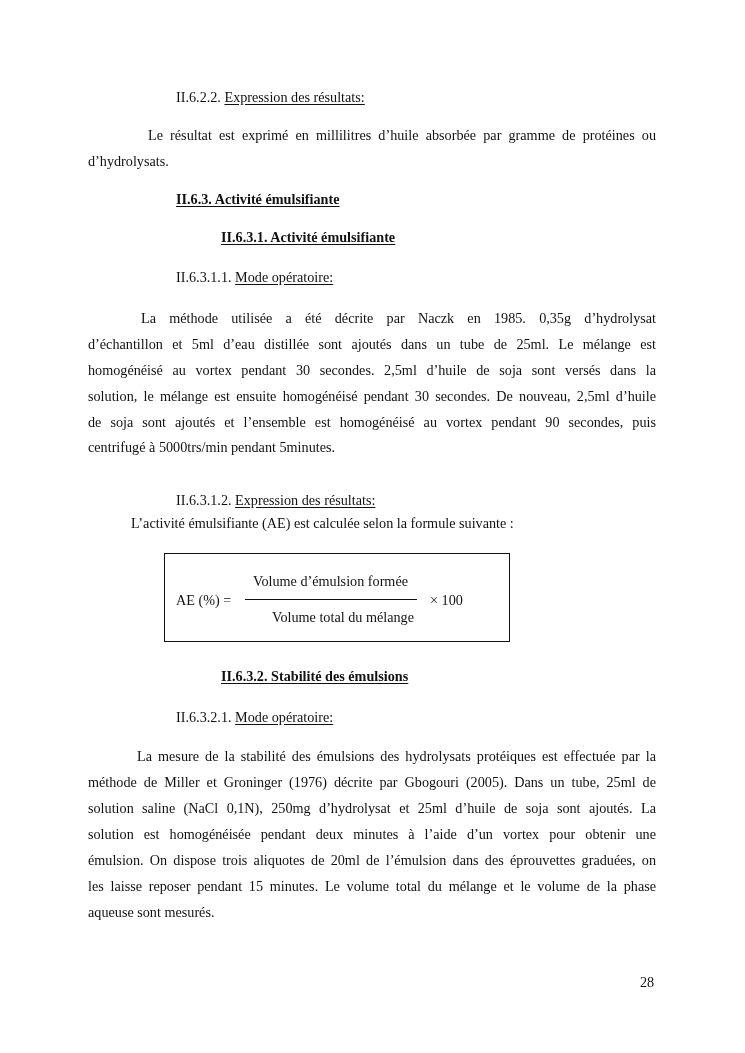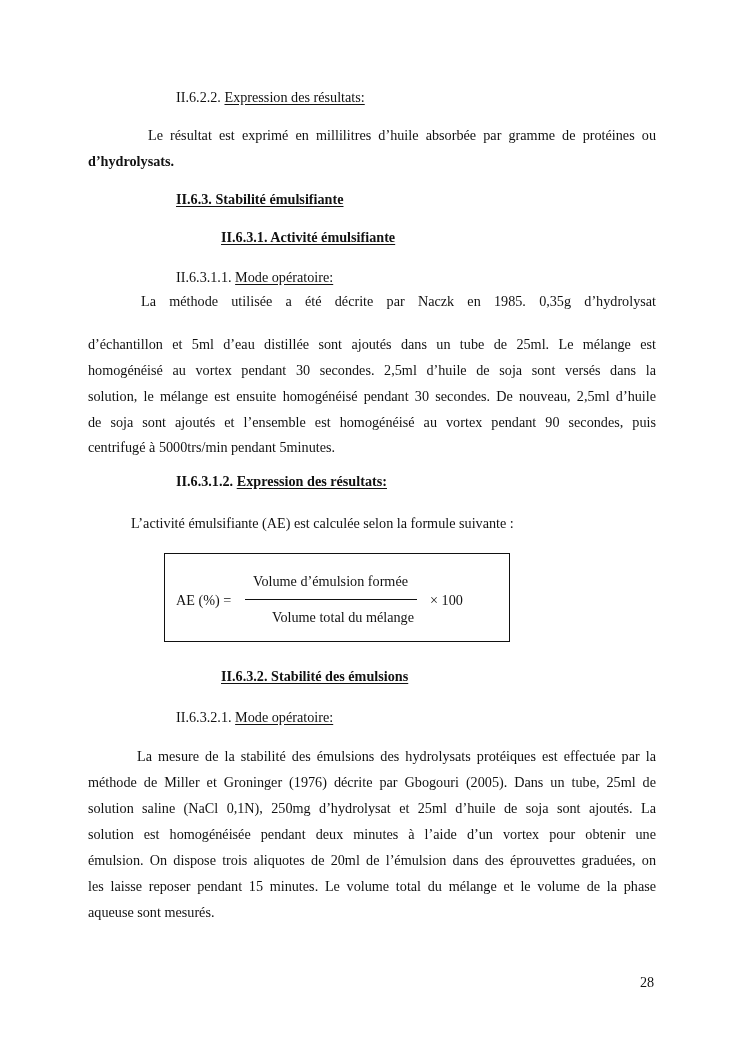--- a/index.html
+++ b/index.html
@@ -24,39 +24,39 @@
 </style>
 </head>
 <body>
 
 <div class="abs" style="left:176px; top:89px;">
   <span>II.6.2.2.</span>
   <span class="u">Expression des résultats:</span>
 </div>
 
 <div class="line" style="top:126px; left:148px; width:508px;">Le résultat est exprimé en millilitres d’huile absorbée par gramme de protéines ou</div>
-<div class="line last" style="top:152px;font-weight:bold;">d’hydrolysats.</div>
+<div class="line last" style="top:152px;">d’hydrolysats.</div>
 
-<div class="abs b u" style="left:176px; top:191px;">II.6.3. Stabilité émulsifiante</div>
+<div class="abs b u" style="left:176px; top:191px;">II.6.3. Activité émulsifiante</div>
 
 <div class="abs b u" style="left:221px; top:229px;">II.6.3.1. Activité émulsifiante</div>
 
 <div class="abs" style="left:176px; top:269px;text-align:center;">
   <span>II.6.3.1.1.</span>
   <span class="u">Mode opératoire:</span>
 </div>
 
-<div class="line" style="top:292px; left:141px; width:515px;">La méthode utilisée a été décrite par Naczk en 1985. 0,35g d’hydrolysat</div>
+<div class="line" style="top:309px; left:141px; width:515px;">La méthode utilisée a été décrite par Naczk en 1985. 0,35g d’hydrolysat</div>
 <div class="line" style="top:335px;">d’échantillon et 5ml d’eau distillée sont ajoutés dans un tube de 25ml. Le mélange est</div>
 <div class="line" style="top:361px;">homogénéisé au vortex pendant 30  secondes. 2,5ml d’huile de soja sont versés dans la</div>
 <div class="line" style="top:387px;">solution, le mélange est ensuite homogénéisé pendant 30 secondes. De nouveau, 2,5ml d’huile</div>
 <div class="line" style="top:413px;">de soja sont ajoutés et l’ensemble est homogénéisé au vortex pendant 90 secondes, puis</div>
 <div class="line last" style="top:438px;">centrifugé à 5000trs/min pendant 5minutes.</div>
 
-<div class="abs" style="left:176px; top:473px;font-weight:bold;">
+<div class="abs" style="left:176px; top:492px;">
   <span>II.6.3.1.2.</span>
   <span class="u">Expression des résultats:</span>
 </div>
 
 <div class="abs" style="left:131px; top:515px;">L’activité émulsifiante (AE) est calculée selon la formule suivante :</div>
 
 <div class="formula-box"></div>
 <div class="abs" style="left:176px; top:592px;">AE (%) =</div>
 <div class="abs" style="left:253px; top:573px;">Volume d’émulsion formée</div>
 <div class="frac-line"></div>

